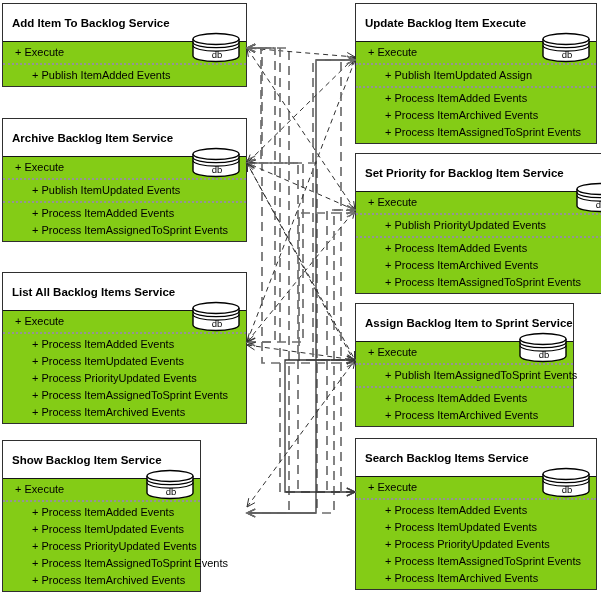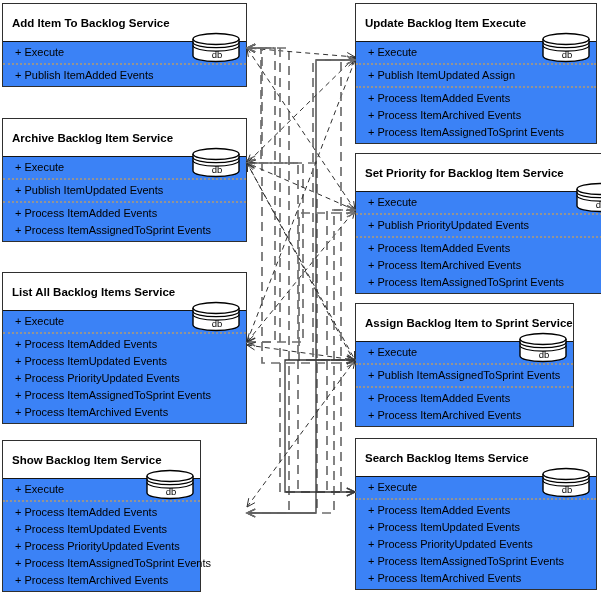--- a/index.html
+++ b/index.html
@@ -23,25 +23,26 @@
     align-items:center;
     padding-left:9px;
     font-size:11.5px;
     font-weight:bold;
     color:#000;
     background:#ffffff;
     border-bottom:1px solid #141414;
   }
   .compartments{display:block;}
   .compartment{
-    background:#3b82f6;
+    background:#84cc16;
     padding:2px 0;
   }
   .compartment + .compartment{
     border-top:2px dotted #949494;
+    padding-left:17px;
   }
   .method-row{
     font-size:11px;
     line-height:17px;
     padding-left:12px;
     color:#000;
     white-space:nowrap;
   }
   .db-icon{
     position:absolute;

